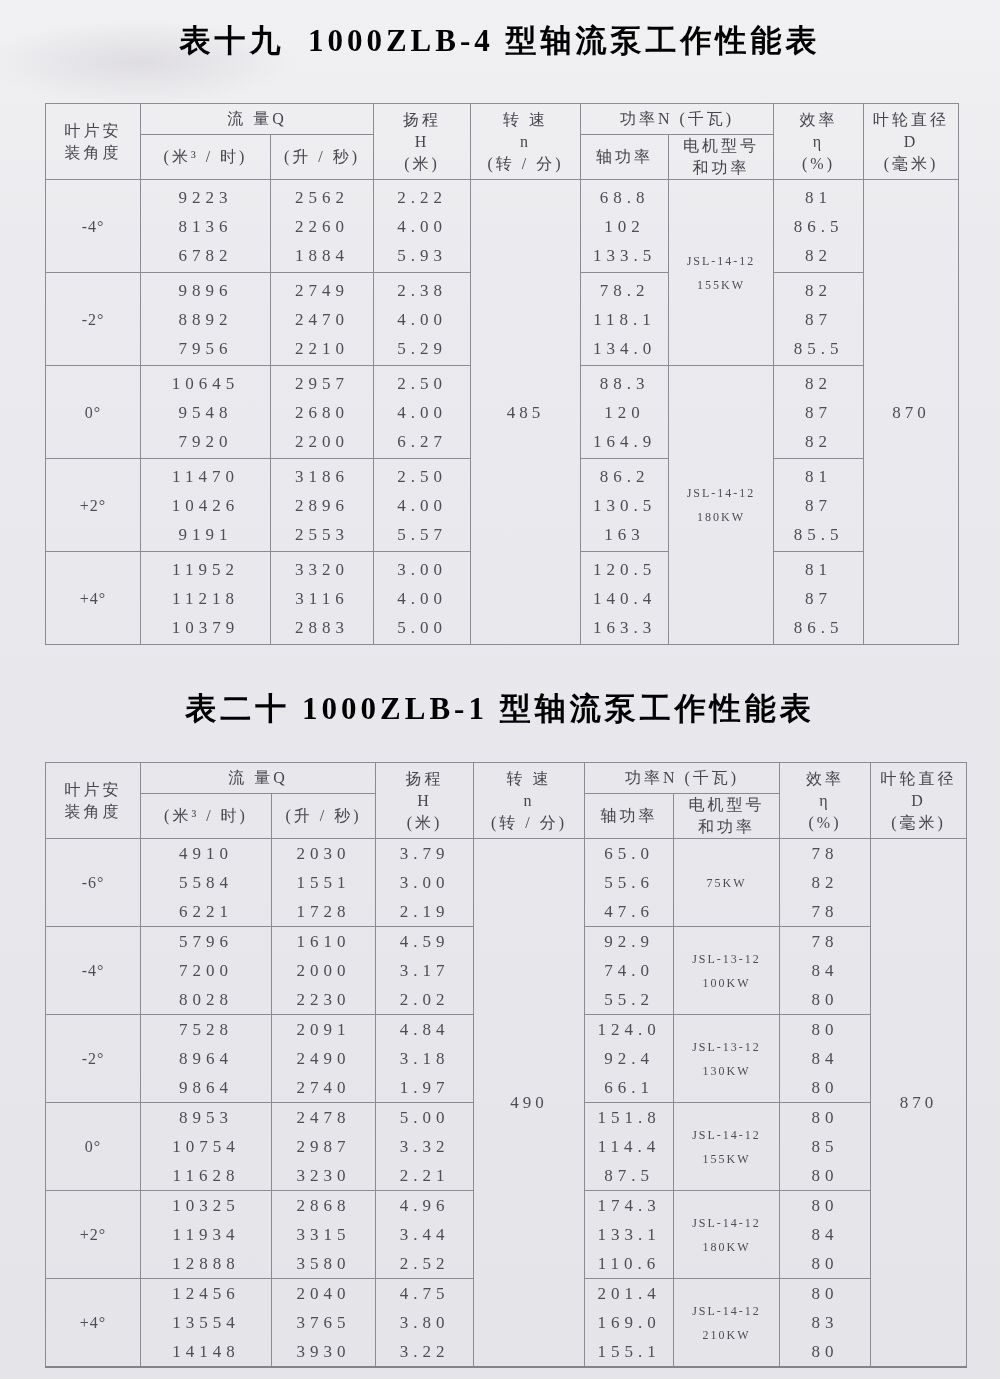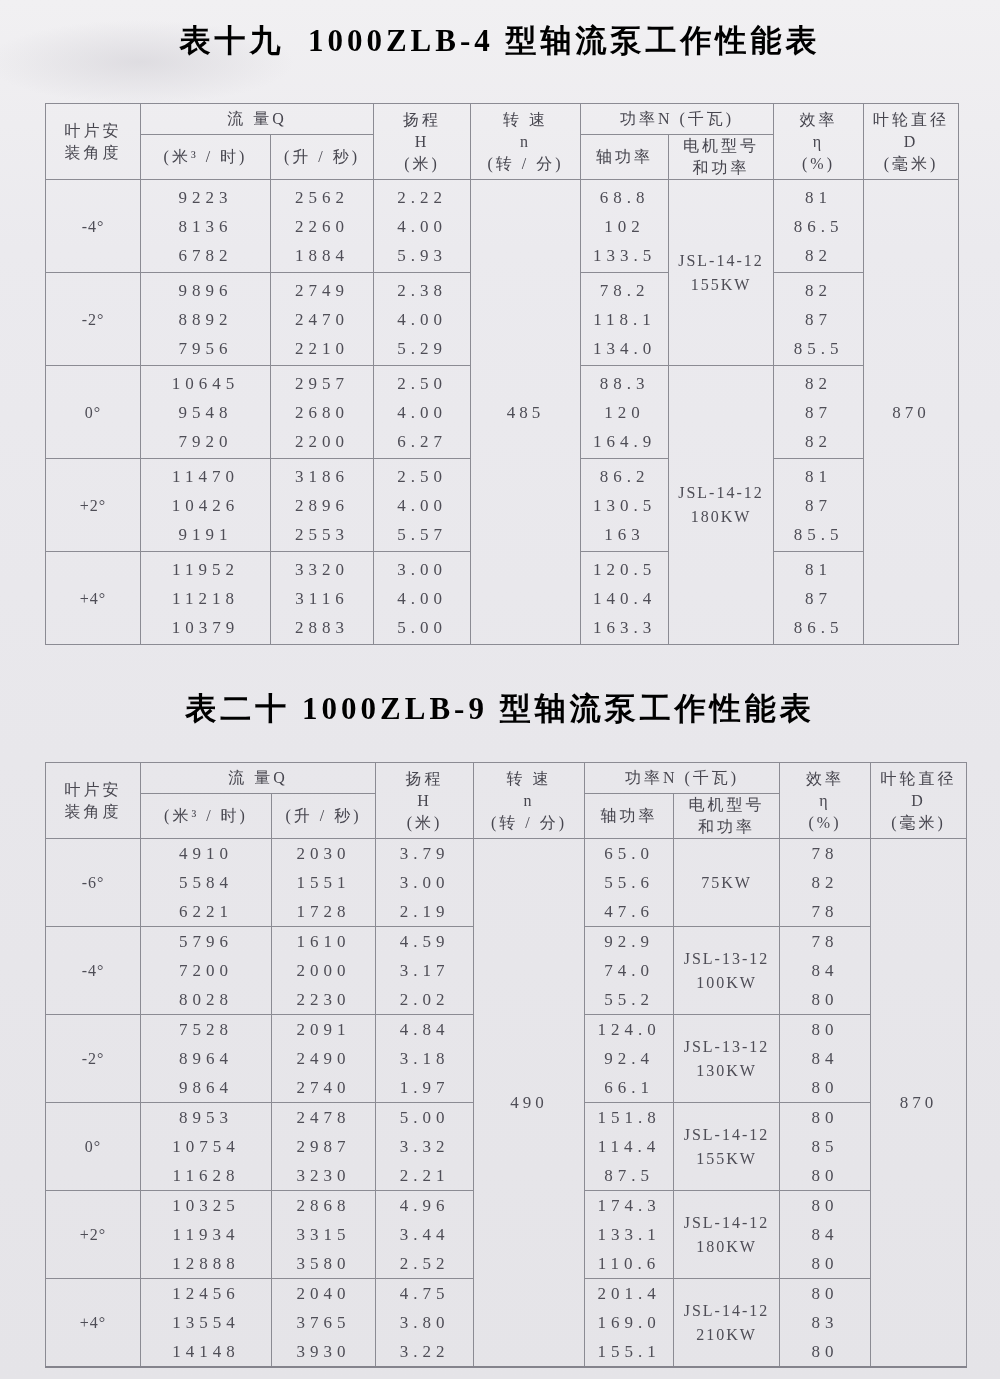--- a/index.html
+++ b/index.html
@@ -30,21 +30,21 @@
   .perf th,.perf td{
     border:1px solid #8b8b93;
     text-align:center;vertical-align:middle;
     white-space:pre-line;
     font-weight:normal;
     padding:0;
   }
   .perf th{font-size:16px;letter-spacing:3px;line-height:22px;color:#47464f;}
   .perf td{font-size:17px;letter-spacing:5px;line-height:29px;color:#4e4d56;}
   .perf td.angle{letter-spacing:1px;font-size:16px;}
-  .perf td.motor{letter-spacing:2px;font-size:16px;line-height:24px;}
+  .perf td.motor{letter-spacing:2px;font-size:12px;line-height:24px;}
   .perf td.span-cell{letter-spacing:4px;}
   tr.hrow1{height:31px;margin-top:16px;}
   tr.hrow2{height:45px;}
   #t1 tr.block{height:93px;}
   #t2 tr.block{height:85px;}
 </style>
 </head>
 <body>
 
 <h1 class="title t1">表十九  1000ZLB-4 型轴流泵工作性能表</h1>
@@ -179,21 +179,21 @@
     <td>120.5
 140.4
 163.3</td>
     <td>81
 87
 86.5</td>
   </tr>
 </tbody>
   </table>
 
-<h1 class="title t2">表二十 1000ZLB-9 型轴流泵工作性能表</h1>
+<h1 class="title t2">表二十 1000ZLB-1 型轴流泵工作性能表</h1>
 
 <table class="perf" id="t2">
   <colgroup>
     <col style="width:95px">
       <col style="width:131px">
       <col style="width:104px">
       <col style="width:98px">
       <col style="width:111px">
       <col style="width:89px">
       <col style="width:106px">

